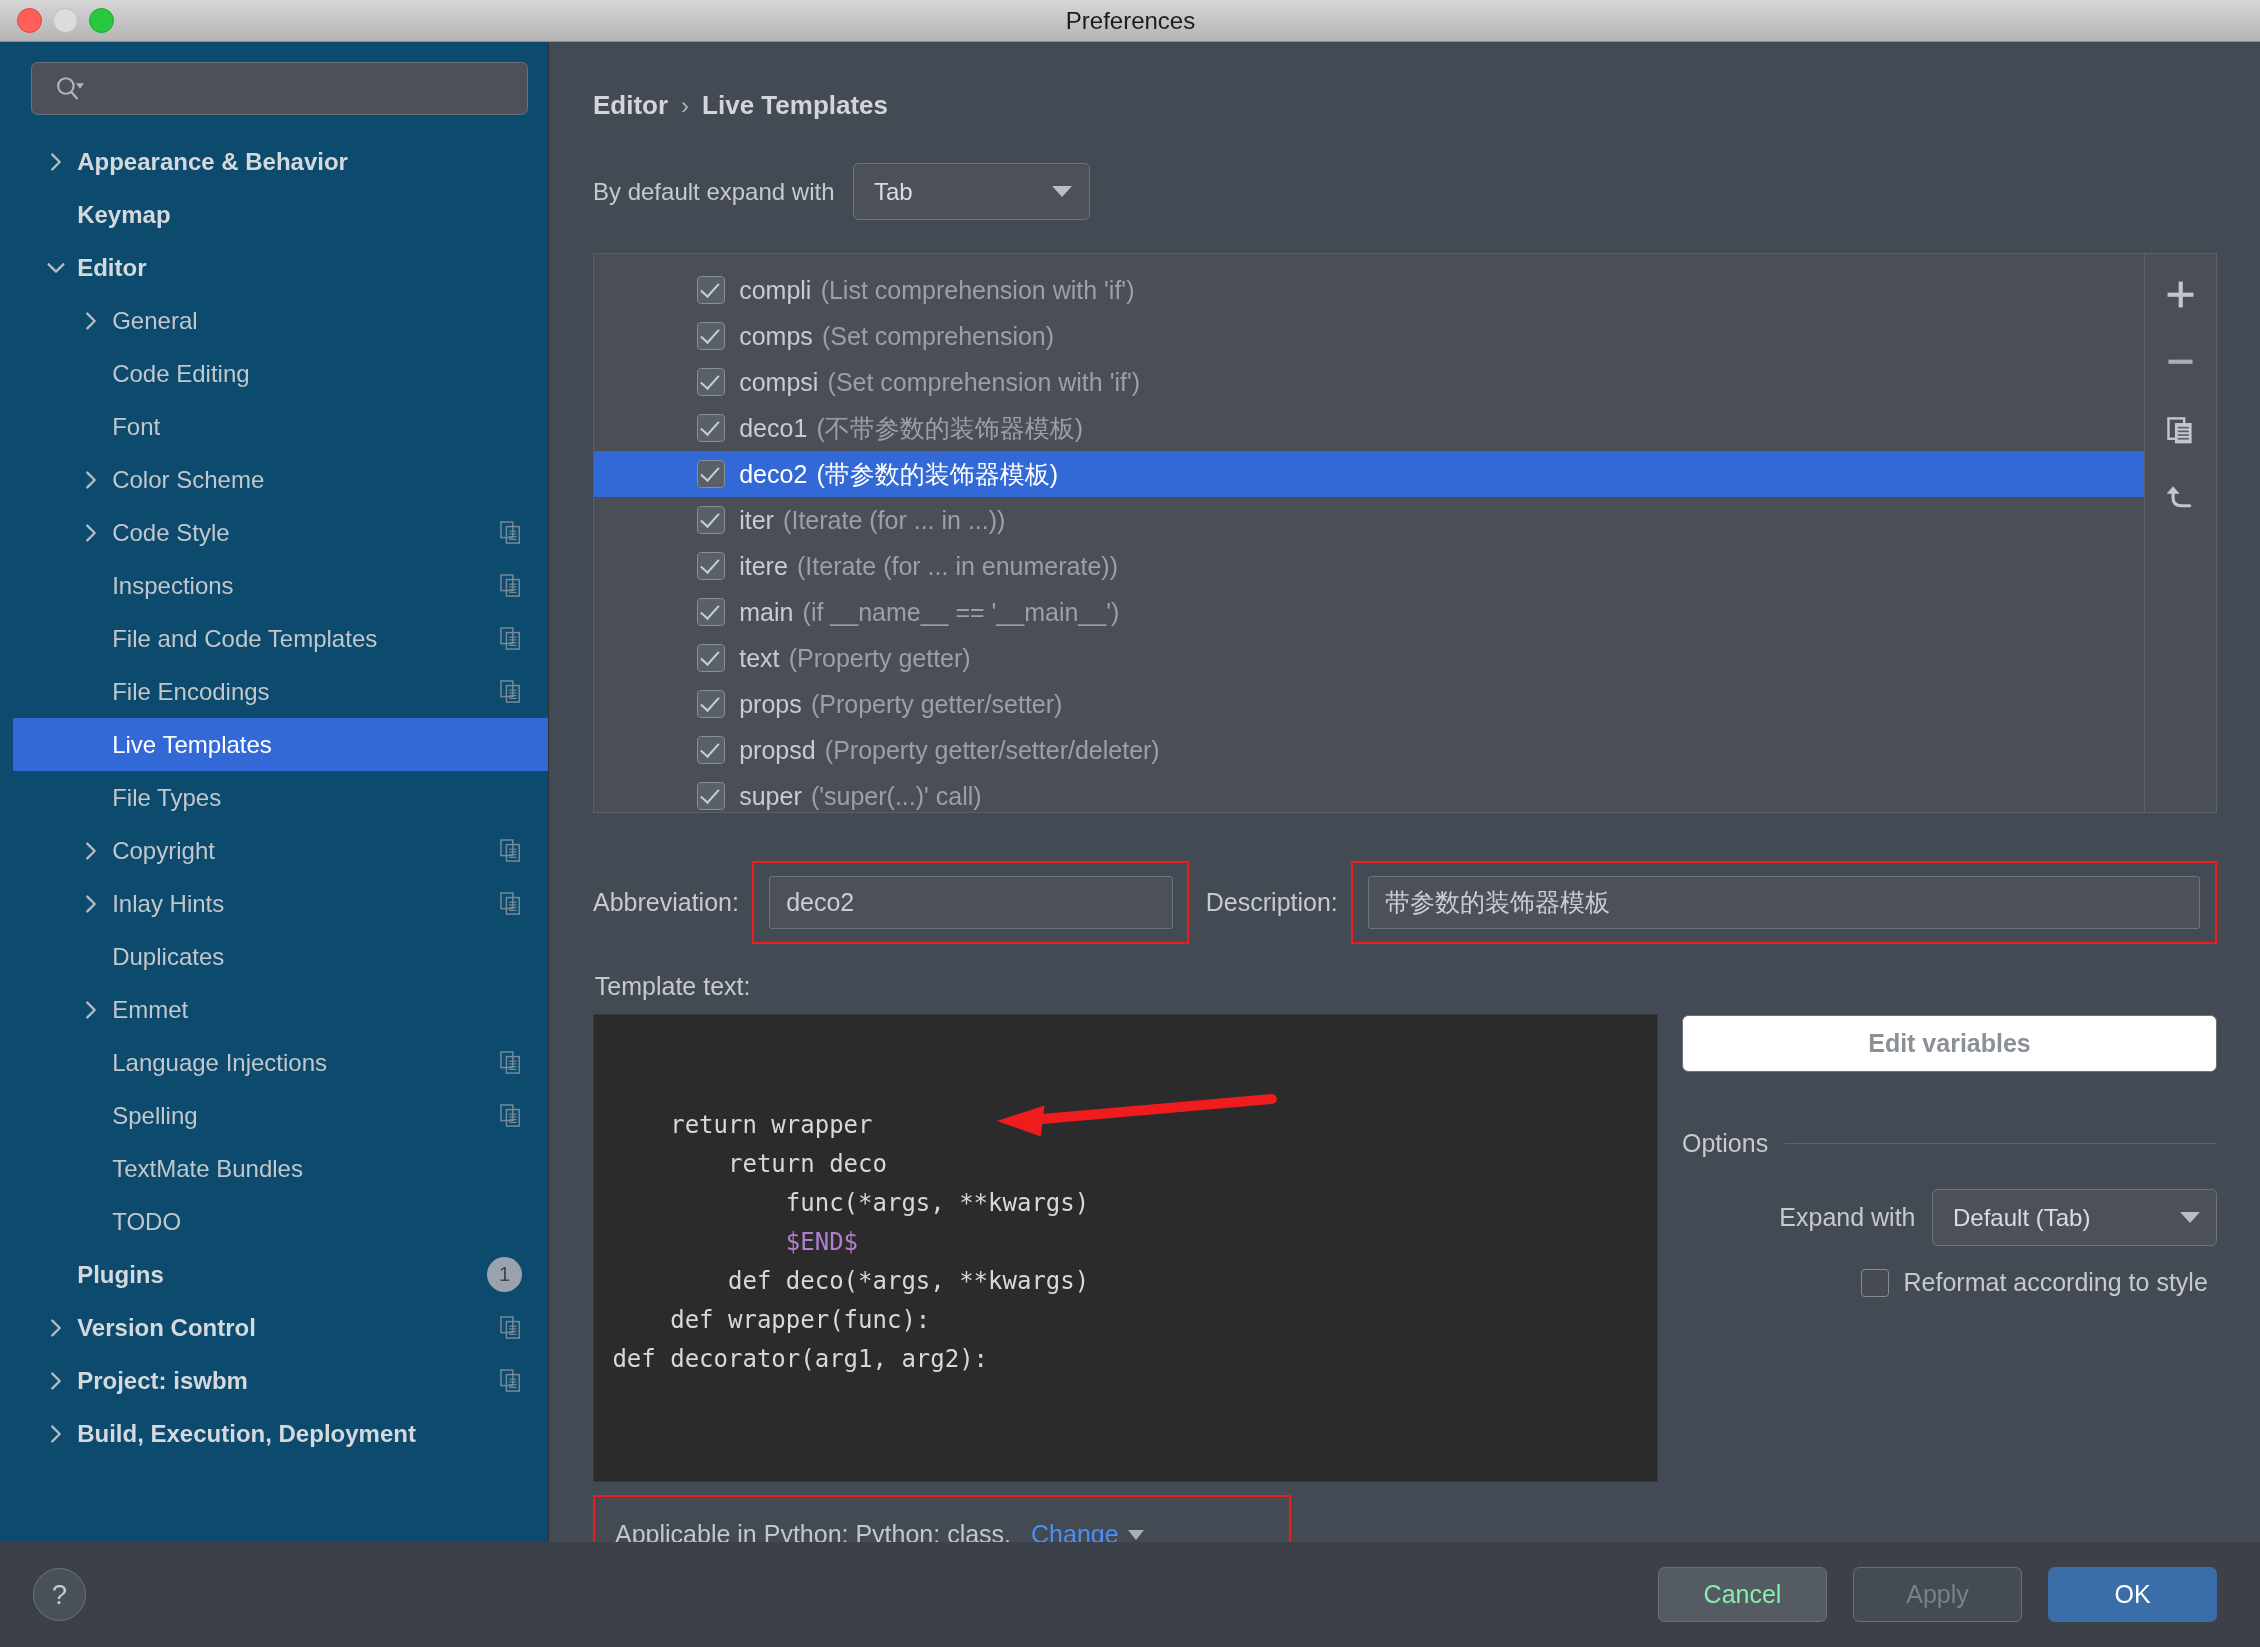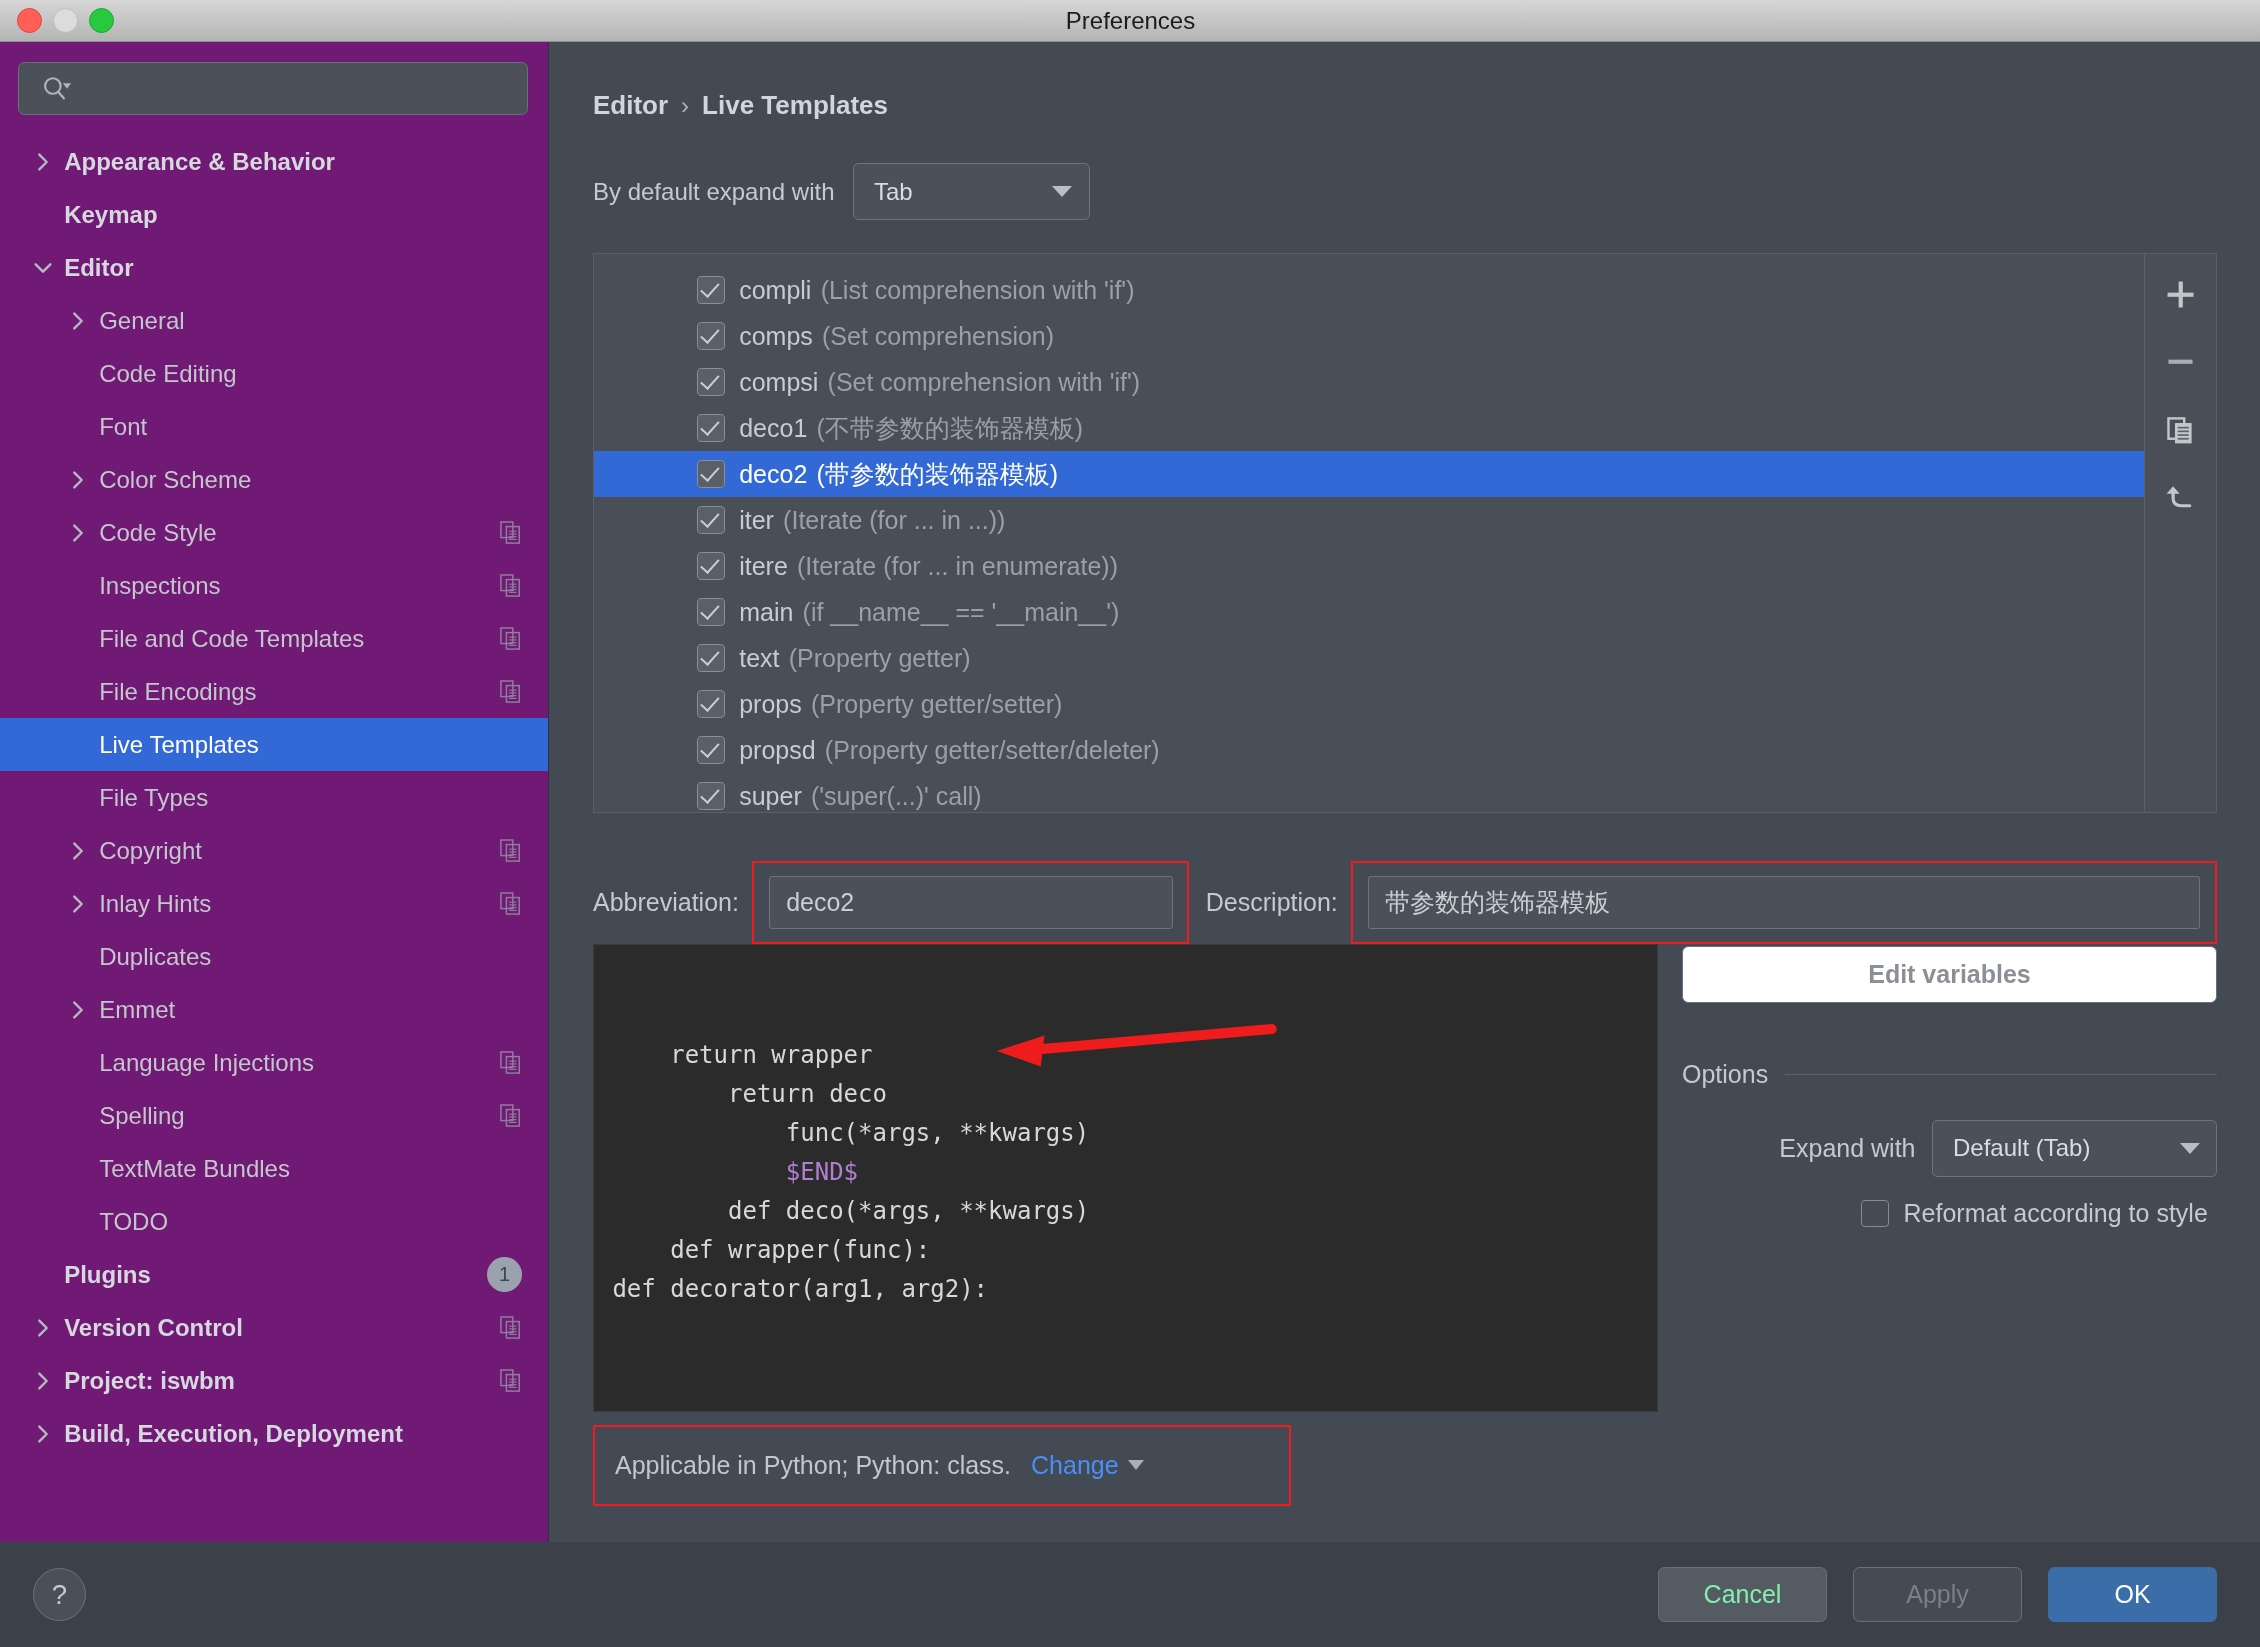--- a/index.html
+++ b/index.html
@@ -33,24 +33,25 @@
     position: absolute; left: 0; right: 0; text-align: center;
     font-size: 24px; color: #1c1c1c; font-weight: 400;
   }
 
   
   .body { flex: 1; display: flex; min-height: 0; }
 
   
   .sidebar {
     width: 549px; flex: 0 0 549px;
-    background: #701a75;
+    background: #0c4a6e;
     border-right: 1.8px solid #2f3336;
     display: flex; flex-direction: column;
     padding-top: 20px;
+    padding-left: 13px;
   }
   .search-wrap { padding: 0 20px 0 18.4px; }
   .search-box {
     height: 53px; background: #4b5059;
     border: 0.9px solid #6a7079; border-radius: 6.4px;
     display: flex; align-items: center; padding-left: 22px;
   }
   .search-icon { width: 31px; height: 27.5px; display: block; }
   .tree { flex: 1; overflow: hidden; padding-top: 20px; }
   .tree-item {
@@ -667,20 +668,21 @@
           </div>
         </div>
         <span class="fld-label" style="margin-left:16.5px;">Description:</span>
         <div class="redbox" style="margin-left:13px; flex:1;">
           <div class="textinput" style="width:100%;">
             <span>带参数的装饰器模板</span>
           </div>
         </div>
       </div>
 
+      <div class="tmpl-label">Template text:</div>
 
       <div class="editorrow">
         <div class="code" id="code-area">
           <div><span>    return wrapper</span></div><div><span>        return deco</span></div><div><span>            func(*args, **kwargs)</span></div><div><span>            </span><span class="var">$END$</span></div><div><span>        def deco(*args, **kwargs)</span></div><div><span>    def wrapper(func):</span></div><div><span>def decorator(arg1, arg2):</span></div>
         <svg class="arrow-svg" width="303" height="55" viewBox="0 0 330 60">
             <line x1="318" y1="12" x2="55" y2="35" stroke="#ee1c1c" stroke-width="11" stroke-linecap="round"></line>
             <polygon points="18,36 70,19 66,53" fill="#ee1c1c"></polygon>
           </svg></div>
 
         <div class="rightpane">

